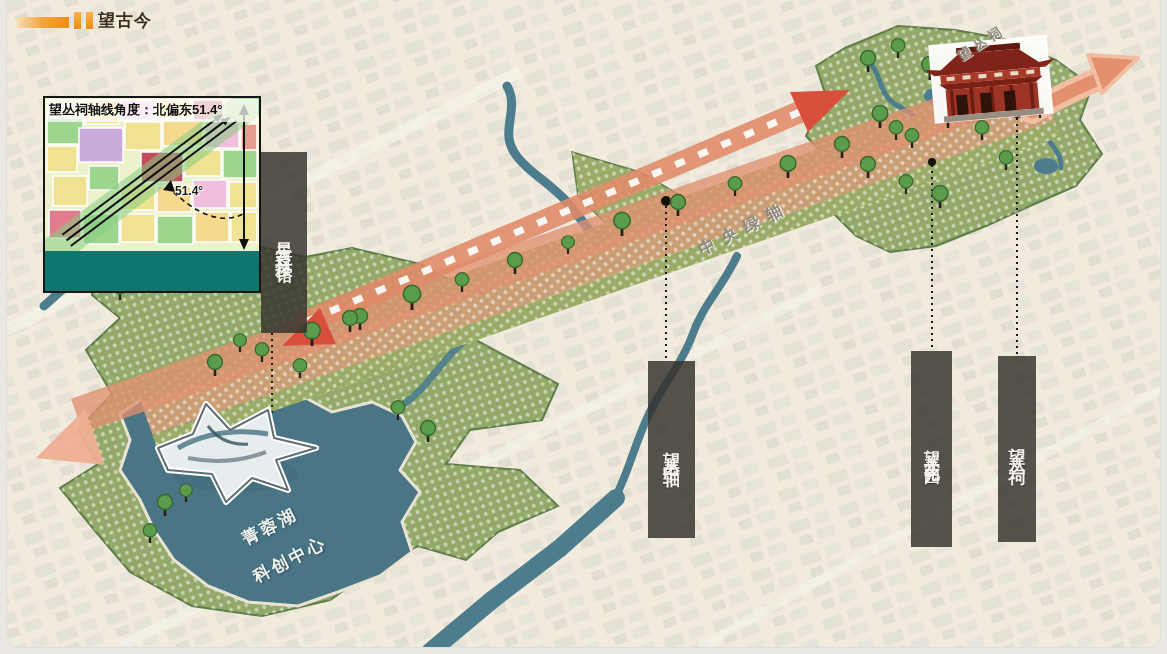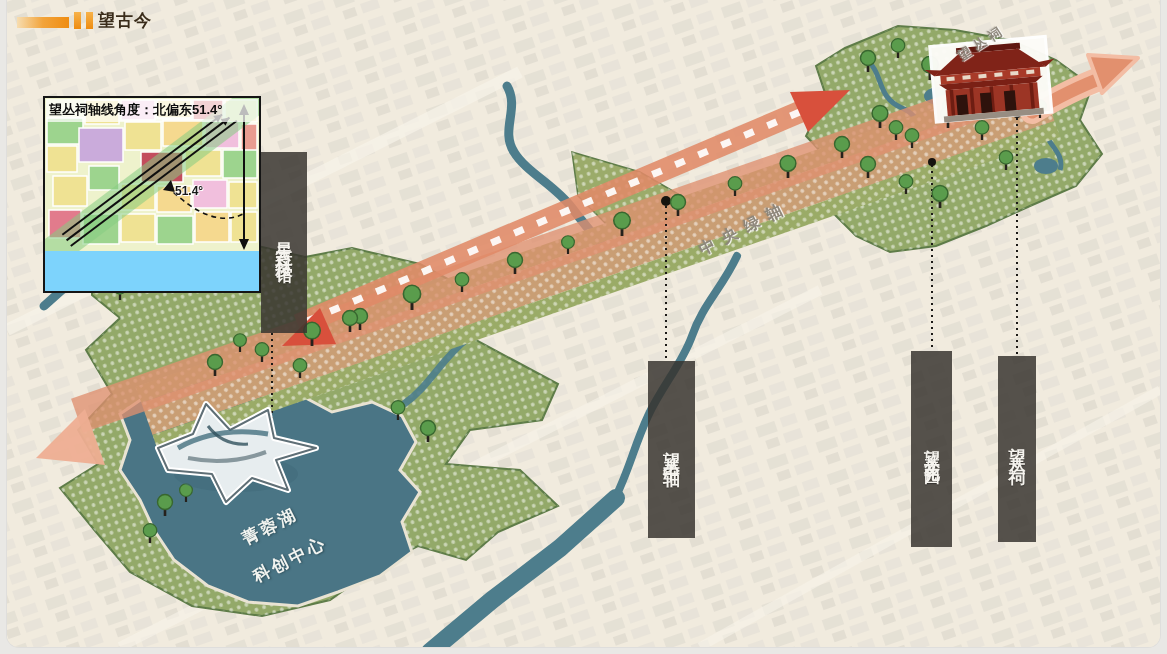--- a/index.html
+++ b/index.html
@@ -10,21 +10,21 @@
   .map-svg{position:absolute;left:0;top:0;}
   
   .hdr{left:10px;top:9px;display:flex;align-items:center;gap:5px;}
   .hdr-grad{width:52px;height:11px;margin-top:3px;background:linear-gradient(90deg,#f7ddb0,#f2a33a,#ef8d12);}
   .hdr-tick{width:7px;height:17px;background:linear-gradient(180deg,#f7b24a,#ee8c10);}
   .hdr-label{font-size:17px;font-weight:bold;color:#3a2c1a;font-family:"Liberation Serif",serif;letter-spacing:1px;}
   
   .title{left:36px;top:48px;font-size:29px;font-weight:bold;color:#2b2118;
          font-family:"Liberation Serif",serif;letter-spacing:2px;text-shadow:1px 1px 0 rgba(255,255,255,.6);}
   
-  .inset{left:36px;top:96px;width:218px;height:197px;border:2px solid #151515;background:#7dd3fc;box-sizing:border-box;}
+  .inset{left:36px;top:96px;width:218px;height:197px;border:2px solid #151515;background:#0f766e;box-sizing:border-box;}
   .inset-caption{left:1px;top:1px;right:1px;position:absolute;font-size:13px;font-weight:bold;color:#0d0d0d;
                  background:rgba(255,255,255,.72);padding:2px 2px 3px 3px;letter-spacing:0px;white-space:nowrap;}
   .inset-angle{position:absolute;left:130px;top:86px;font-size:12px;font-weight:bold;color:#1a1a1a;
                text-shadow:0 0 2px #fff,1px 1px 0 #fff,-1px -1px 0 #fff;}
   
   .vbar{background:rgba(55,51,47,.84);color:#f6f4ef;display:flex;align-items:center;justify-content:center;
         writing-mode:vertical-rl;text-orientation:upright;font-weight:bold;letter-spacing:6px;
         text-shadow:0 1px 1px rgba(0,0,0,.4);}
   
   .map-embossed{color:rgba(138,132,120,.95);font-weight:bold;

